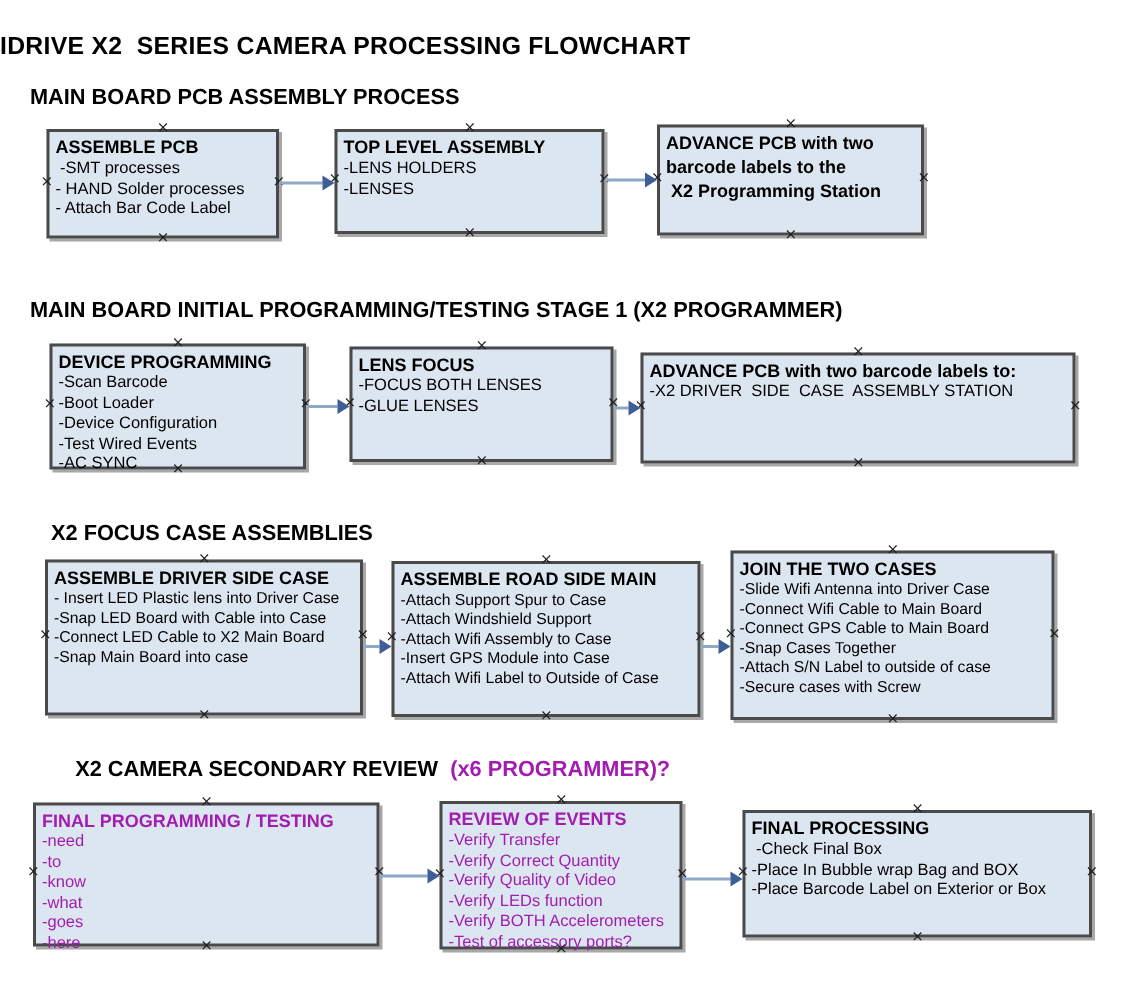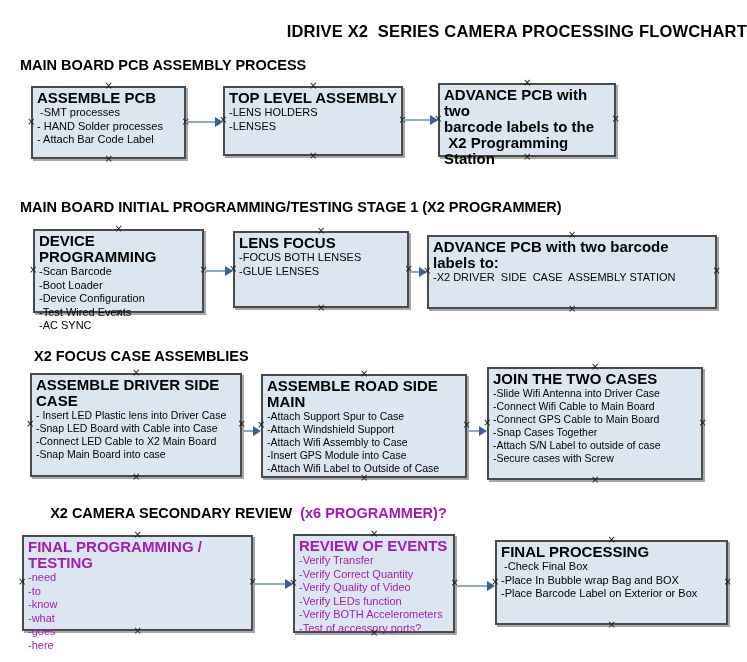--- a/index.html
+++ b/index.html
@@ -1,32 +1,32 @@
 <!DOCTYPE html>
 <html><head>
 <meta charset="utf-8">
 <style>
   html,body { margin:0; padding:0; background:#ffffff; }
   .canvas {
     position:relative; width:747px; height:662px; background:#ffffff;
     font-family:"Liberation Sans", sans-serif; color:#000; overflow:hidden;
   }
   .page-title {
-    position:absolute; top:22px; left:0; width:100%; text-align:right;
+    position:absolute; top:22px; left:0; width:100%; text-align:left;
     font-size:16.5px; font-weight:bold; white-space:pre; letter-spacing:.2px;
   }
   .sec-heading {
     position:absolute; font-size:14.5px; font-weight:bold; white-space:pre;
   }
   .red { color:#a21caf; }
   .box {
     position:absolute; background:#dce6f1; border:2px solid #4a4a4a;
     box-shadow:2px 2px 0 0 #a8a8a8; box-sizing:border-box; padding:2px 0 0 4px;
   }
-  .box-title { font-size:15px; font-weight:bold; line-height:16px; white-space:pre-wrap; }
+  .box-title { font-size:12px; font-weight:bold; line-height:16px; white-space:pre-wrap; }
   .box-item  { font-size:11px; line-height:13.5px; white-space:pre; }
   .row3 .box-item { font-size:10.5px; line-height:13px; }
   .anchor {
     position:absolute; font-size:10px; line-height:10px; color:#1c1c1c;
     font-family:"DejaVu Sans", sans-serif; pointer-events:none;
   }
   .anchor.t { top:-7px;    left:50%; margin-left:-4px; }
   .anchor.b { bottom:-7px; left:50%; margin-left:-4px; }
   .anchor.l { left:-6px;   top:50%;  margin-top:-6px;  }
   .anchor.r { right:-6px;  top:50%;  margin-top:-6px;  }

